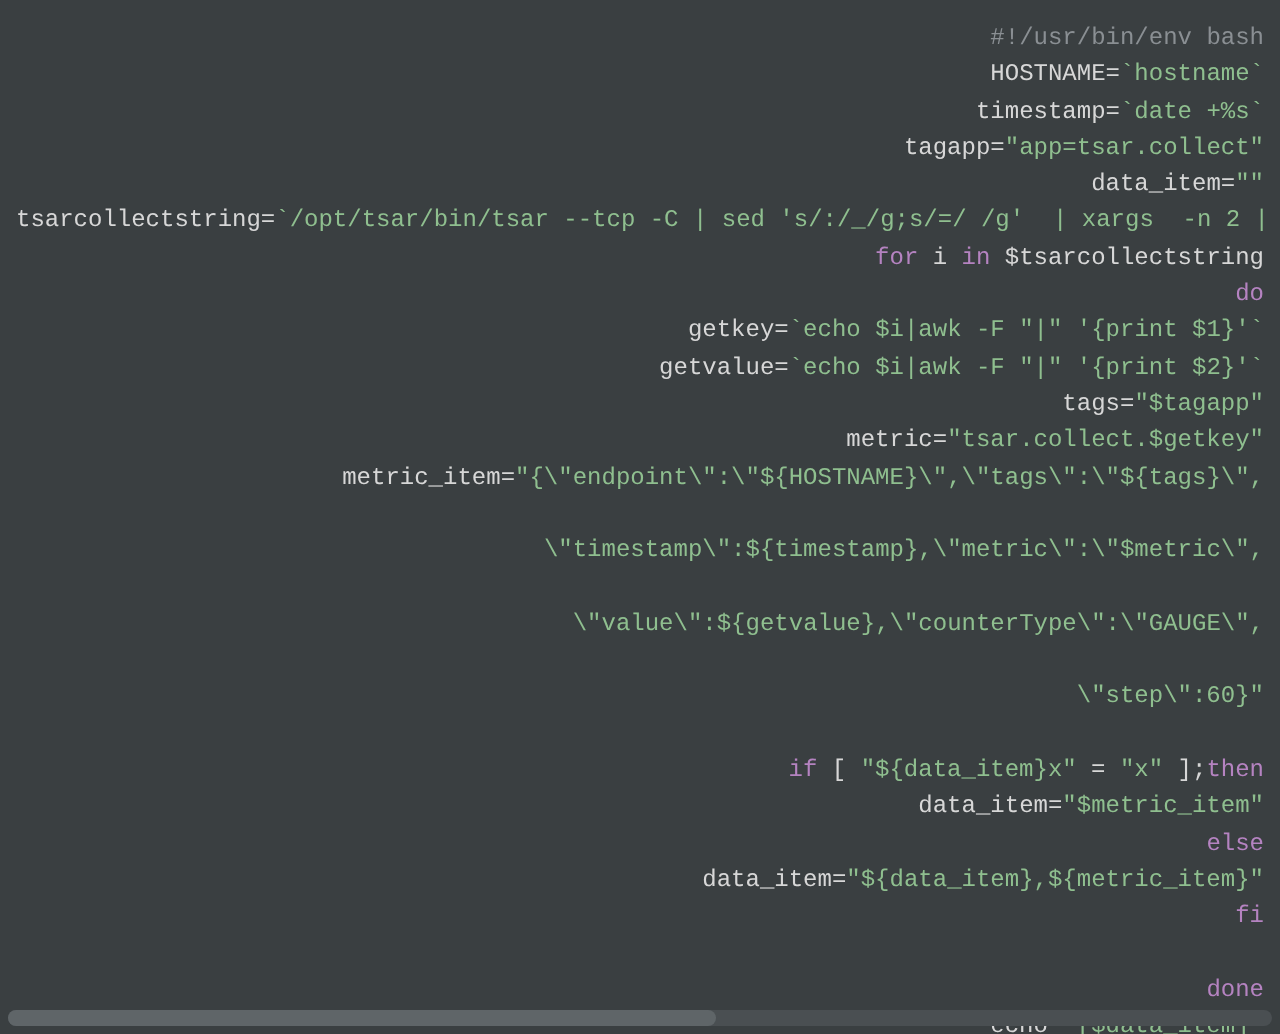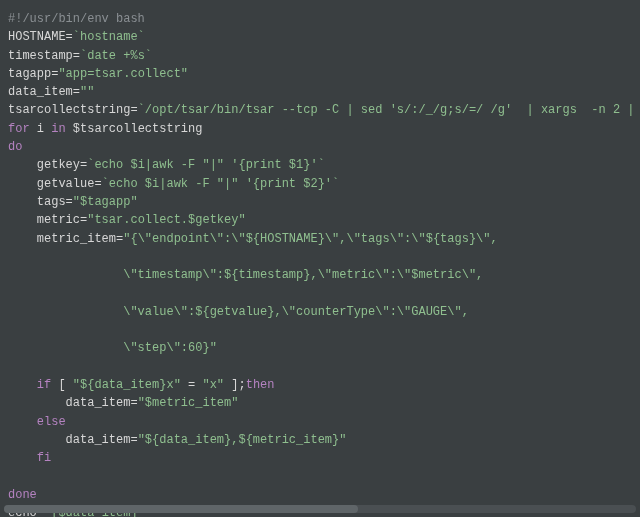--- a/index.html
+++ b/index.html
@@ -16,20 +16,21 @@
     height: 517px;
     padding: 10px 8px 0 8px;
     font-family: Consolas, "Courier New", monospace;
     font-size: 12px;
     line-height: 18.3px;
     white-space: pre;
     overflow-x: auto;
     overflow-y: hidden;
     color: #c9d1d9;
     position: relative;
+    text-align: right;
   }
   .tok-comment { color: #8a8f93; }
   .tok-var     { color: #d7d7d7; }
   .tok-op      { color: #d7d7d7; }
   .tok-str     { color: #8fbf8f; }
   .tok-kw      { color: #b583c1; }
   .tok-cmd     { color: #d7d7d7; }
   .tok-varref  { color: #d7d7d7; }
 
   

